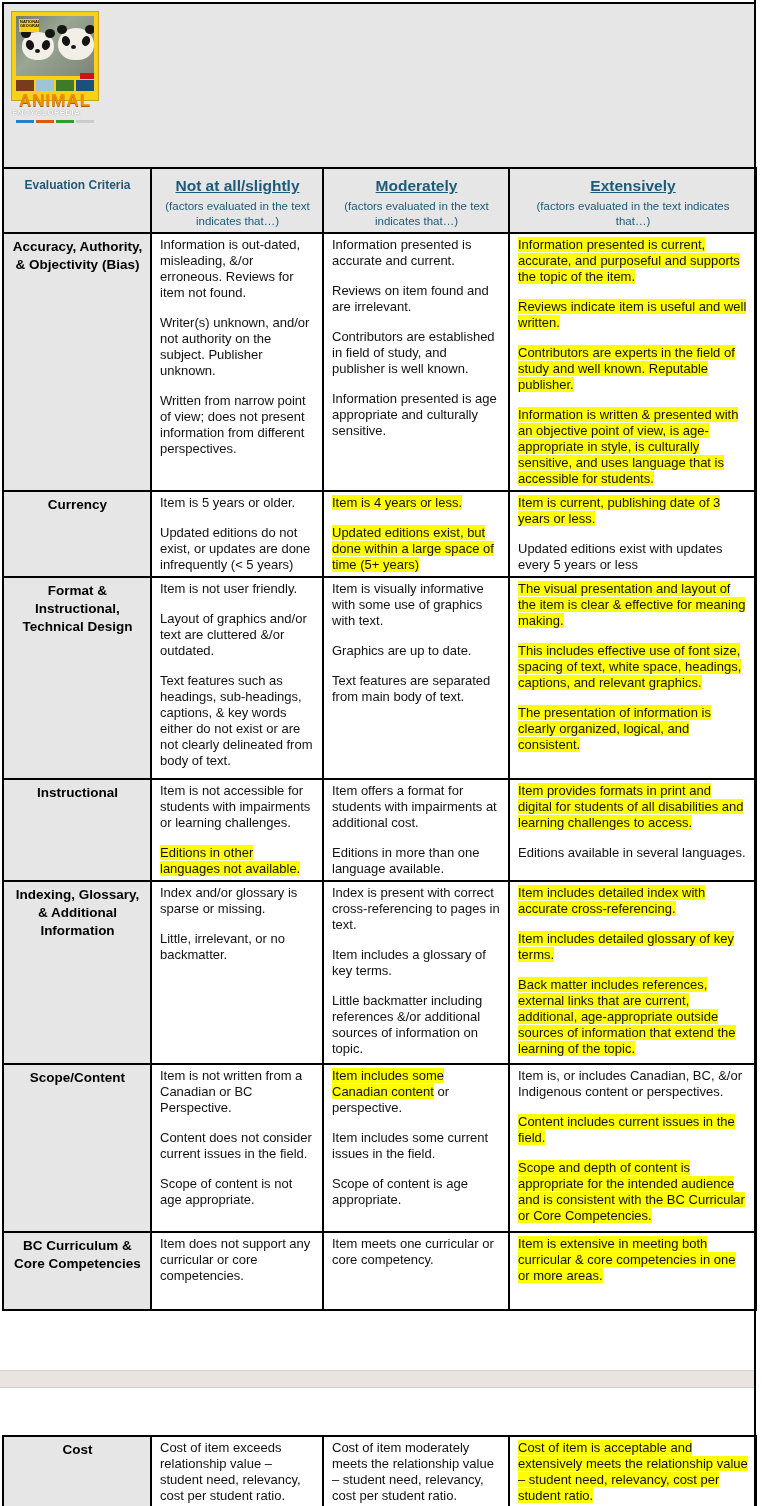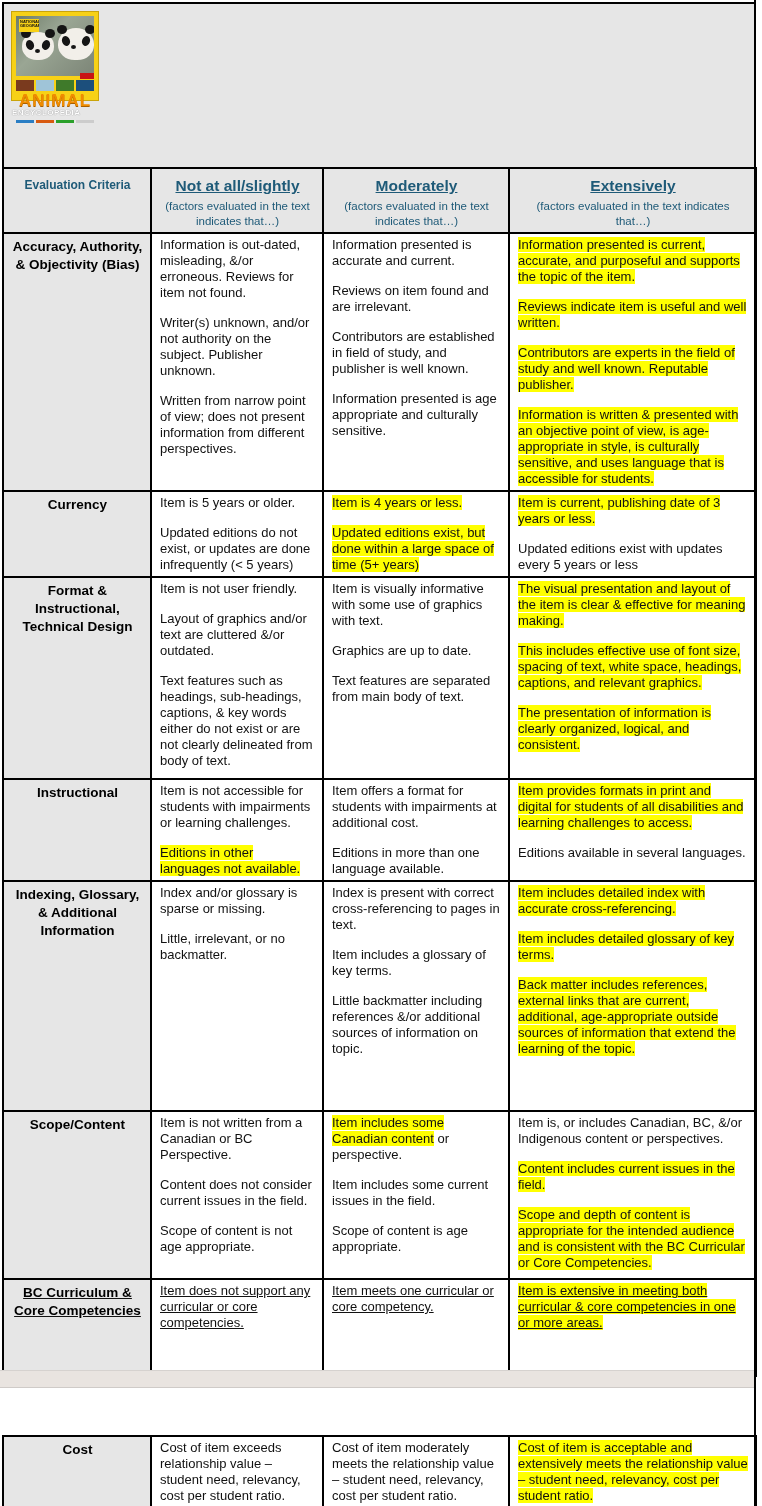--- a/index.html
+++ b/index.html
@@ -213,21 +213,21 @@
         </td>
         <td class="body-cell">
           <p><span>Item offers a format for students with impairments at additional cost.</span></p>
           <p><span>Editions in more than one language available.</span></p>
         </td>
         <td class="body-cell">
           <p><span class="hl">Item provides formats in print and digital for students of all disabilities and learning challenges to access.</span></p>
           <p><span>Editions available in several languages.</span></p>
         </td>
       </tr>
-      <tr style="height: 230px;">
+      <tr style="height: 183px;">
         <td class="crit">Indexing, Glossary, &amp; Additional Information</td>
         <td class="body-cell">
           <p><span>Index  and/or glossary is sparse or missing.</span></p>
           <p><span>Little, irrelevant, or no backmatter.</span></p>
         </td>
         <td class="body-cell">
           <p><span>Index is present with correct cross-referencing to pages in text.</span></p>
           <p><span>Item includes a glossary of key terms.</span></p>
           <p><span>Little backmatter including references &amp;/or additional sources of information on topic.</span></p>
         </td>
@@ -248,21 +248,21 @@
           <p><span class="hl">Item includes some Canadian content</span><span> or perspective.</span></p>
           <p><span>Item includes some current issues in the field.</span></p>
           <p><span>Scope of content is age appropriate.</span></p>
         </td>
         <td class="body-cell">
           <p><span>Item is, or includes Canadian, BC, &amp;/or Indigenous content or perspectives.</span></p>
           <p><span class="hl">Content includes current issues in the field.</span></p>
           <p><span class="hl">Scope and depth of content is appropriate for the intended audience and is consistent with the BC Curricular or Core Competencies.</span></p>
         </td>
       </tr>
-      <tr style="height: 97px; text-decoration: underline;">
+      <tr style="height: 78px;">
         <td class="crit">BC Curriculum &amp; Core Competencies</td>
         <td class="body-cell">
           <p><span>Item does not support any curricular or core competencies.</span></p>
         </td>
         <td class="body-cell">
           <p><span>Item meets one curricular or core competency.</span></p>
         </td>
         <td class="body-cell">
           <p><span class="hl">Item is extensive in meeting both curricular &amp; core competencies in one or more areas.</span></p>
         </td>

